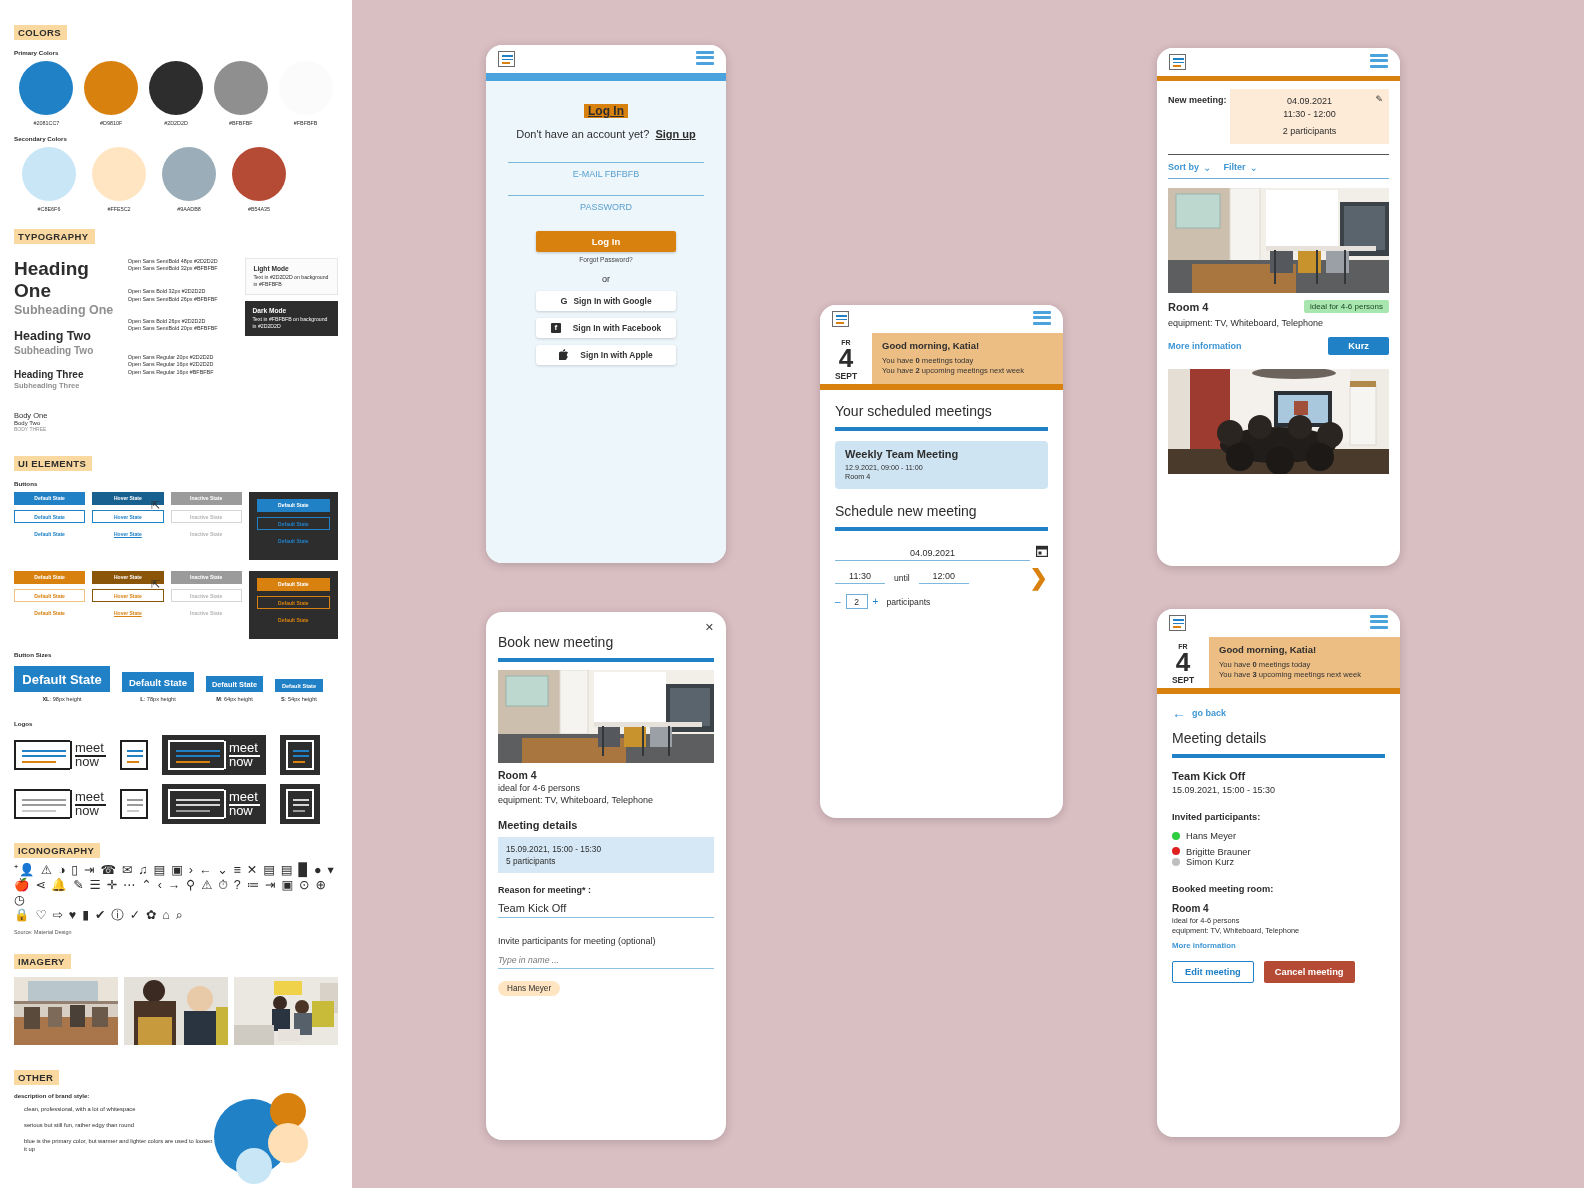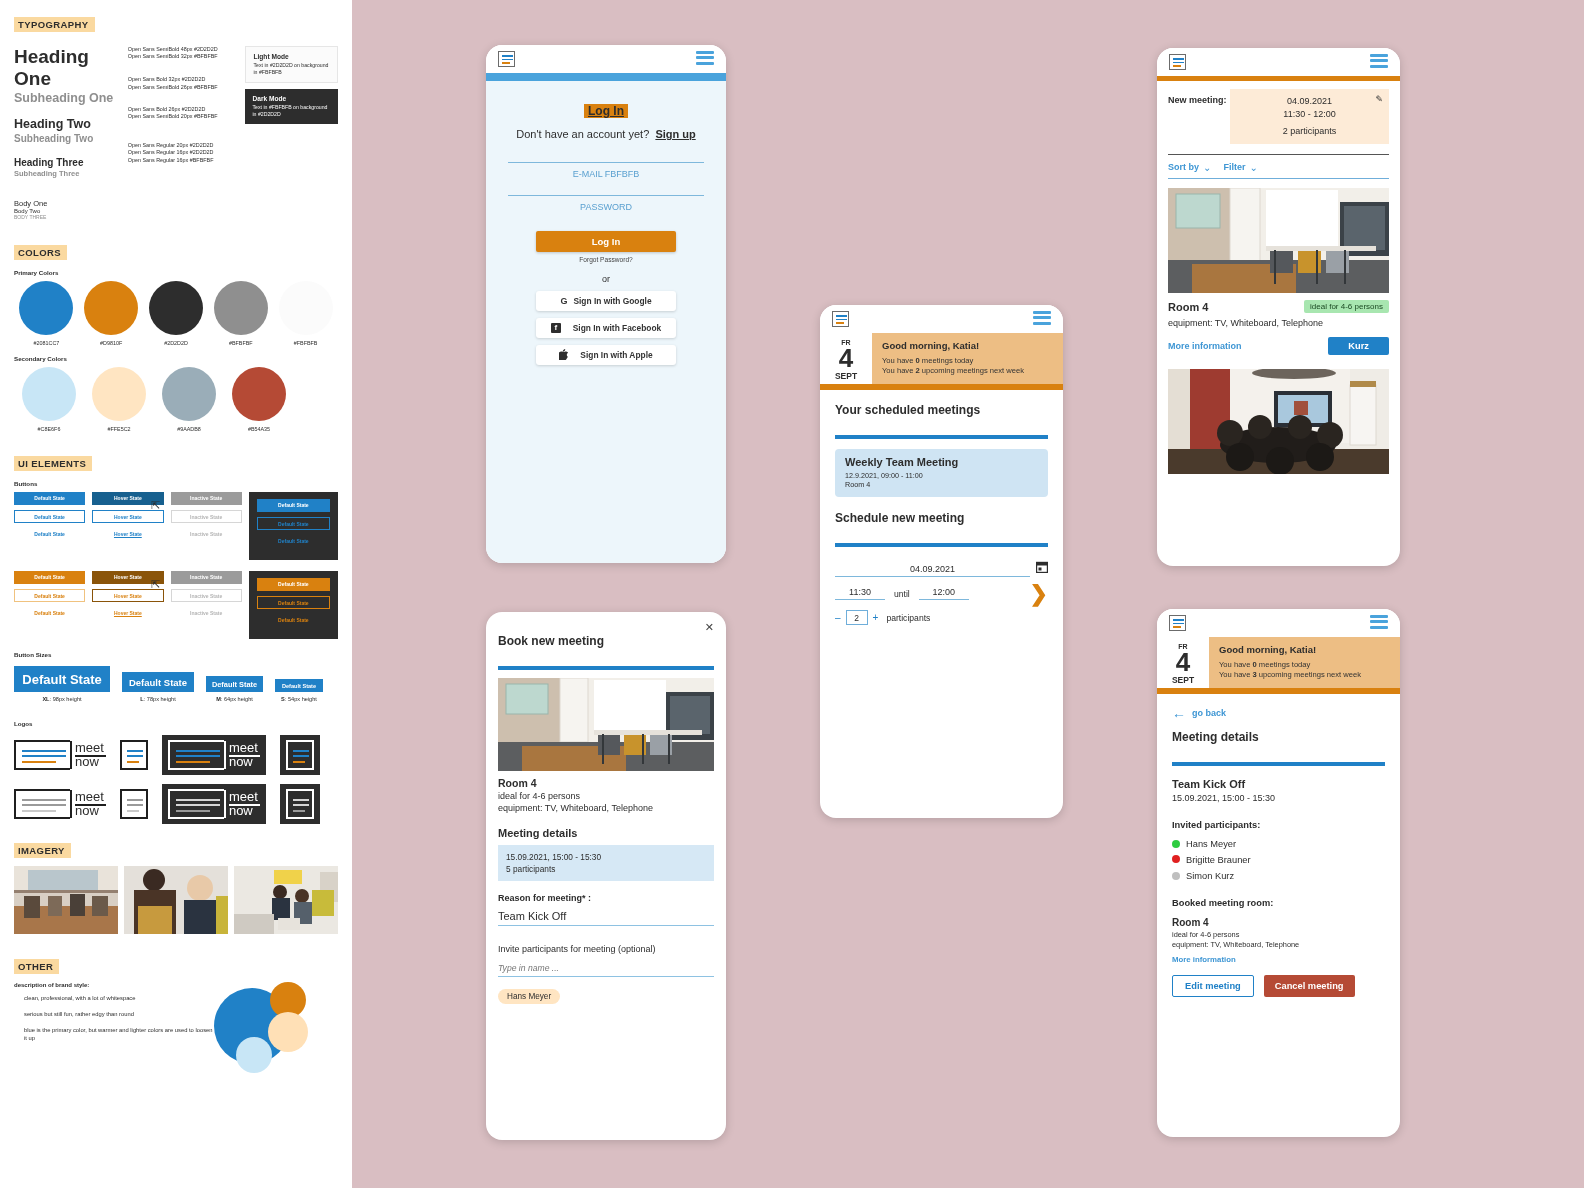--- a/index.html
+++ b/index.html
@@ -104,21 +104,21 @@
   .phone {
     position:absolute; background:#fff; border-radius:16px;
     box-shadow:0 2px 10px rgba(0,0,0,.17); overflow:hidden;
   }
   .ph-head { height:28px; display:flex; align-items:center; justify-content:space-between; padding:0 12px; background:#fff; }
   .mini-logo { width:17px; height:16px; border:1.4px solid #6b6b6b; position:relative; background:#fff; }
   .mini-logo i { position:absolute; left:2.5px; height:1.6px; }
   .burger { width:18px; }
   .burger b { display:block; height:3px; background:#4AA3DC; margin-bottom:2.6px; border-radius:1px; }
   .accent-bar { height:8px; }
-  h2.sec { font-size:12px; font-weight:bold; position:relative; padding-bottom:18px; }
+  h2.sec { font-size:14px; font-weight:normal; position:relative; padding-bottom:8px; }
   .ul-blue { height:4px; background:#2081C7; }
 
   .login-body { background:#EDF6FB; height:100%; padding:20px 22px; }
   .login-title { text-align:center; font-size:12px; font-weight:bold; background:#D9810F; color:#2D2D2D; display:inline-block; padding:0 4px; text-decoration:underline; }
   .acct { text-align:center; font-size:11px; margin-top:9px; }
   .acct b { text-decoration:underline; font-weight:bold; }
   .fld { margin-top:22px; border-top:1px solid #7EB8DC; text-align:center; color:#5AA0D0; font-size:9px; padding-top:6px; }
   .btn-login { margin:19px auto 0; width:140px; height:21px; background:#D9810F; color:#fff; font-size:9.5px; font-weight:600; display:flex; align-items:center; justify-content:center; border-radius:2px; box-shadow:0 1px 3px rgba(0,0,0,.2); }
   .forgot { text-align:center; font-size:6.6px; margin-top:4px; color:#444; }
   .or { text-align:center; font-size:9px; margin:11px 0 7px; }
@@ -155,20 +155,66 @@
   .btn-edit { border:1.4px solid #2081C7; color:#2081C7; font-size:9.3px; font-weight:600; padding:5px 12px; border-radius:2px; background:#fff; }
   .btn-cancel { background:#B54A35; color:#fff; font-size:9.3px; font-weight:600; padding:6px 11px; border-radius:2px; }
 
   
   .pimg { position:absolute; inset:0; }
 </style>
 </head>
 <body>
 
 <div id="styleguide">
+
+  <div class="sg-pad" style="margin-top:22px;">
+    <span class="sect-tag">COLORS</span>
+    <div class="sub-l">Primary Colors</div>
+    <div class="sw-row">
+      <div class="sw">
+          <i style="background:#2081C7"></i>
+          <span>#2081CC7</span>
+        </div>
+      <div class="sw">
+          <i style="background:#D9810F"></i>
+          <span>#D9810F</span>
+        </div>
+      <div class="sw">
+          <i style="background:#2D2D2D"></i>
+          <span>#2D2D2D</span>
+        </div>
+      <div class="sw">
+          <i style="background:#8F8F8F"></i>
+          <span>#BFBFBF</span>
+        </div>
+      <div class="sw">
+          <i style="background:#FBFBFB"></i>
+          <span>#FBFBFB</span>
+        </div>
+    </div>
+    <div class="sub-l">Secondary Colors</div>
+    <div class="sw-row">
+      <div class="sw">
+          <i style="background:#C8E6F6"></i>
+          <span>#C8E6F6</span>
+        </div>
+      <div class="sw">
+          <i style="background:#FFE5C2"></i>
+          <span>#FFE5C2</span>
+        </div>
+      <div class="sw">
+          <i style="background:#9AADB8"></i>
+          <span>#9AADB8</span>
+        </div>
+      <div class="sw">
+          <i style="background:#B54A35"></i>
+          <span>#B54A35</span>
+        </div>
+    </div>
+  </div>
 
   <div class="sg-pad" style="padding-top:14px;">
     <span class="sect-tag">TYPOGRAPHY</span>
     <div class="ty-wrap">
       <div class="ty-left">
         <div class="h1">Heading One</div>
         <div class="sh1">Subheading One</div>
         <div class="ty-gap"></div>
         <div class="h2">Heading Two</div>
         <div class="sh2">Subheading Two</div>
@@ -200,66 +246,20 @@
           <div class="mode-d">Text in #2D2D2D on background in #FBFBFB</div>
         </div>
         <div class="mode-box mode-dark">
           <div class="mode-t">Dark Mode</div>
           <div class="mode-d">Text in #FBFBFB on background in #2D2D2D</div>
         </div>
       </div>
     </div>
   </div>
 
-  <div class="sg-pad" style="margin-top:22px;">
-    <span class="sect-tag">COLORS</span>
-    <div class="sub-l">Primary Colors</div>
-    <div class="sw-row">
-      <div class="sw">
-          <i style="background:#2081C7"></i>
-          <span>#2081CC7</span>
-        </div>
-      <div class="sw">
-          <i style="background:#D9810F"></i>
-          <span>#D9810F</span>
-        </div>
-      <div class="sw">
-          <i style="background:#2D2D2D"></i>
-          <span>#2D2D2D</span>
-        </div>
-      <div class="sw">
-          <i style="background:#8F8F8F"></i>
-          <span>#BFBFBF</span>
-        </div>
-      <div class="sw">
-          <i style="background:#FBFBFB"></i>
-          <span>#FBFBFB</span>
-        </div>
-    </div>
-    <div class="sub-l">Secondary Colors</div>
-    <div class="sw-row">
-      <div class="sw">
-          <i style="background:#C8E6F6"></i>
-          <span>#C8E6F6</span>
-        </div>
-      <div class="sw">
-          <i style="background:#FFE5C2"></i>
-          <span>#FFE5C2</span>
-        </div>
-      <div class="sw">
-          <i style="background:#9AADB8"></i>
-          <span>#9AADB8</span>
-        </div>
-      <div class="sw">
-          <i style="background:#B54A35"></i>
-          <span>#B54A35</span>
-        </div>
-    </div>
-  </div>
-
   <div class="sg-pad" style="margin-top:21px;">
     <span class="sect-tag">UI ELEMENTS</span>
     <div class="sub-l">Buttons</div>
     
     <div class="btn-grid" style="position:relative;">
       <div class="btn-col">
         <div class="bx fill-b">Default State</div>
         <div class="bx out-b">Default State</div>
         <div class="bx txt-b">Default State</div>
       </div>
@@ -399,20 +399,29 @@
       <div class="dk">
         <div class="logo-sm" style="margin-left:0;">
           <i class="ln" style="top:8px; width:16px; background:#d5d5d5;"></i>
           <i class="ln" style="top:13px; width:16px; background:#d5d5d5;"></i>
           <i class="ln" style="top:19px; width:12px; background:#9a9a9a;"></i>
         </div>
       </div>
     </div>
   </div>
 
+  <div class="sg-pad" style="margin-top:16px;">
+    <span class="sect-tag">ICONOGRAPHY</span>
+    <div class="ico-rows">
+      <div>⁺👤 ⚠ ◑ ▯ ⇥ ☎ ✉ ♫ ▤ ▣ › ← ⌄ ≡ ✕ ▤ ▤ ▉ ● ▾</div>
+      <div>🍎 ⋖ 🔔 ✎ ☰ ✛ ⋯ ⌃ ‹ → ⚲ ⚠ ⏱ ? ≔ ⇥ ▣ ⊙ ⊕ ◷</div>
+      <div>🔒 ♡ ⇨ ♥ ▮ ✔ ⓘ ✓ ✿ ⌂ ⌕</div>
+    </div>
+    <div class="src">Source: Material Design</div>
+  </div>
 
   <div class="sg-pad" style="margin-top:16px;">
     <span class="sect-tag">IMAGERY</span>
     <div class="img-row">
       <div class="ph">
         <svg width="108" height="68" viewBox="0 0 108 68">
             <rect width="108" height="68" fill="#d8cfc4"></rect>
             <rect x="0" y="0" width="108" height="26" fill="#e9e3da"></rect>
             <rect x="14" y="4" width="70" height="20" fill="#b9c6cc"></rect>
             <rect x="0" y="40" width="108" height="28" fill="#a8764a"></rect>
@@ -761,21 +770,21 @@
 
     <div style="font-size:11px; font-weight:bold; margin-top:12px;">Team Kick Off</div>
     <div class="lbl" style="margin-top:3px;">15.09.2021, 15:00 - 15:30</div>
 
     <div style="font-size:9.3px; font-weight:bold; margin-top:17px;">Invited participants:</div>
     <div style="margin-top:9px;">
       <div style="font-size:9.3px; margin-bottom:6px; display:flex; align-items:center;">
         <i class="dot" style="background:#2ECC40;"></i>
         <span>Hans Meyer</span>
       </div>
-      <div style="font-size:9.3px; margin-bottom:6px; display:flex; ">
+      <div style="font-size:9.3px; display:flex; ">
         <i class="dot" style="background:#E02020;"></i>
         <span>Brigitte Brauner</span>
       </div>
       <div style="font-size:9.3px; display:flex; align-items:center;">
         <i class="dot" style="background:#BFBFBF;"></i>
         <span>Simon Kurz</span>
       </div>
     </div>
 
     <div style="font-size:9.3px; font-weight:bold; margin-top:17px;">Booked meeting room:</div>

